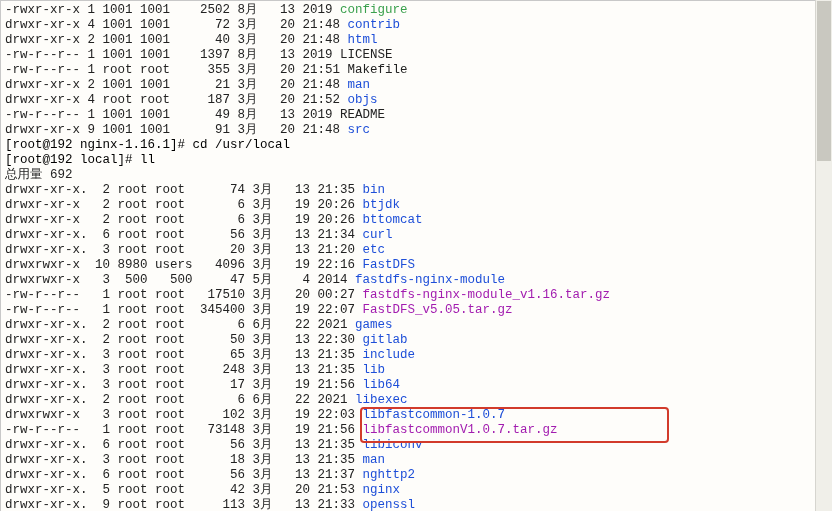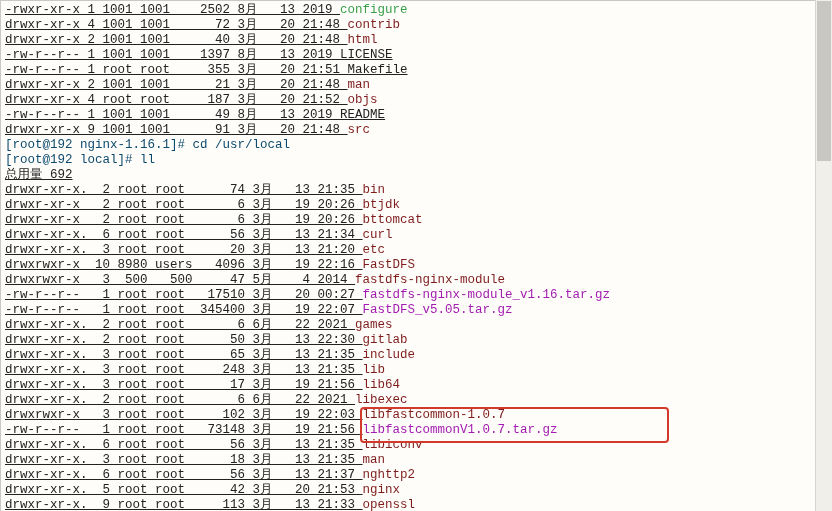--- a/index.html
+++ b/index.html
@@ -13,23 +13,23 @@
     line-height: 15px;
     overflow: hidden;
   }
   .terminal {
     padding: 2px 4px;
     white-space: pre;
     box-sizing: border-box;
     border: 1px solid #c8c8c8;
   }
   .line { white-space: pre; }
-  .plain   { color: #222222; text-decoration: underline; }
-  .prompt  { color: #0c4a6e; }
-  .blue    { color: #7f1d1d; }
+  .plain   { color: #222222; }
+  .prompt  { color: #000000; }
+  .blue    { color: #1d4ed8; }
   .green   { color: #3aa04d; text-align: center; }
   .red     { color: #a21caf; }
   .highlight-box {
     position: absolute;
     border: 2px solid #d23b2b;
     border-radius: 4px;
     background: transparent;
     pointer-events: none;
   }
   .scrollbar {

